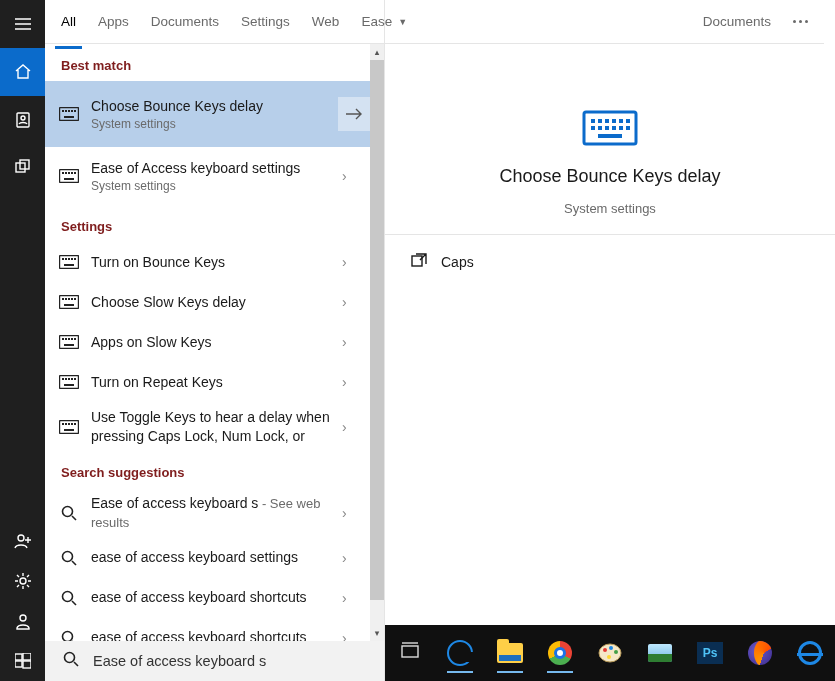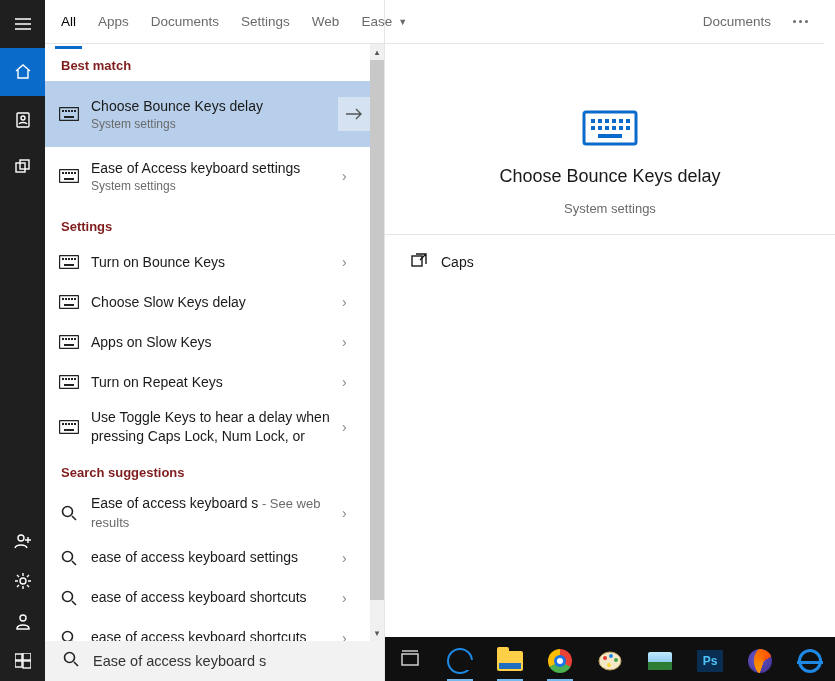--- a/index.html
+++ b/index.html
@@ -59,21 +59,21 @@
   .p-title { font-size: 18px; color:#1a1a1a; }
   .p-sub { font-size: 13px; color:#6a6a6a; }
   .p-actions { width:100%; padding: 18px 26px; }
   .p-act { display:flex; align-items:center; gap: 14px; font-size: 14px; color:#1a1a1a; cursor: default; }
   .kbd-large svg { width: 56px; height: 40px; }
 
   .sel-side { width:32px; align-self: stretch; background: rgba(255,255,255,0.4); display:flex; align-items:center; justify-content:center; color:#555; }
   .row.selected { padding-right:0; }
 
   
-  .taskbar { position: fixed; left: 385px; right:0; bottom:0; height: 44px; background: #101010; display:flex; align-items:flex-end; padding: 0 8px; gap: 16px; }
+  .taskbar { position: fixed; left: 385px; right:0; bottom:0; height: 56px; background: #101010; display:flex; align-items:center; padding: 0 8px; gap: 16px; }
   .task-btn { width: 42px; height: 40px; display:flex; align-items:center; justify-content:center; position:relative; }
   .task-btn.active::after { content:""; position:absolute; left:4px; right:4px; bottom:0; height:2px; background:#76b9ed; }
   .edge-ic { width:26px; height:26px; border:2.5px solid #1e88e5; border-radius:50%; position:relative; }
   .edge-ic::before{content:"";position:absolute;right:-3px;top:10px;width:10px;height:10px;background:#101010;}
   .folder-ic { width:26px; height:20px; background:#ffcf47; border-radius:2px; position:relative; }
   .folder-ic::before{content:"";position:absolute;left:0;top:-4px;width:12px;height:6px;background:#ffcf47;border-radius:2px 2px 0 0;}
   .folder-ic::after{content:"";position:absolute;left:2px;right:2px;bottom:2px;height:6px;background:#1e6fbf;}
   .chrome-ic{width:24px;height:24px;border-radius:50%;background:conic-gradient(#ea4335 0 120deg,#4caf50 120deg 240deg,#fbbc05 240deg 360deg);position:relative;}
   .chrome-ic::after{content:"";position:absolute;inset:6px;background:#fff;border-radius:50%;border:3px solid #1a73e8;}
   .paint-ic{width:26px;height:22px;position:relative;}

